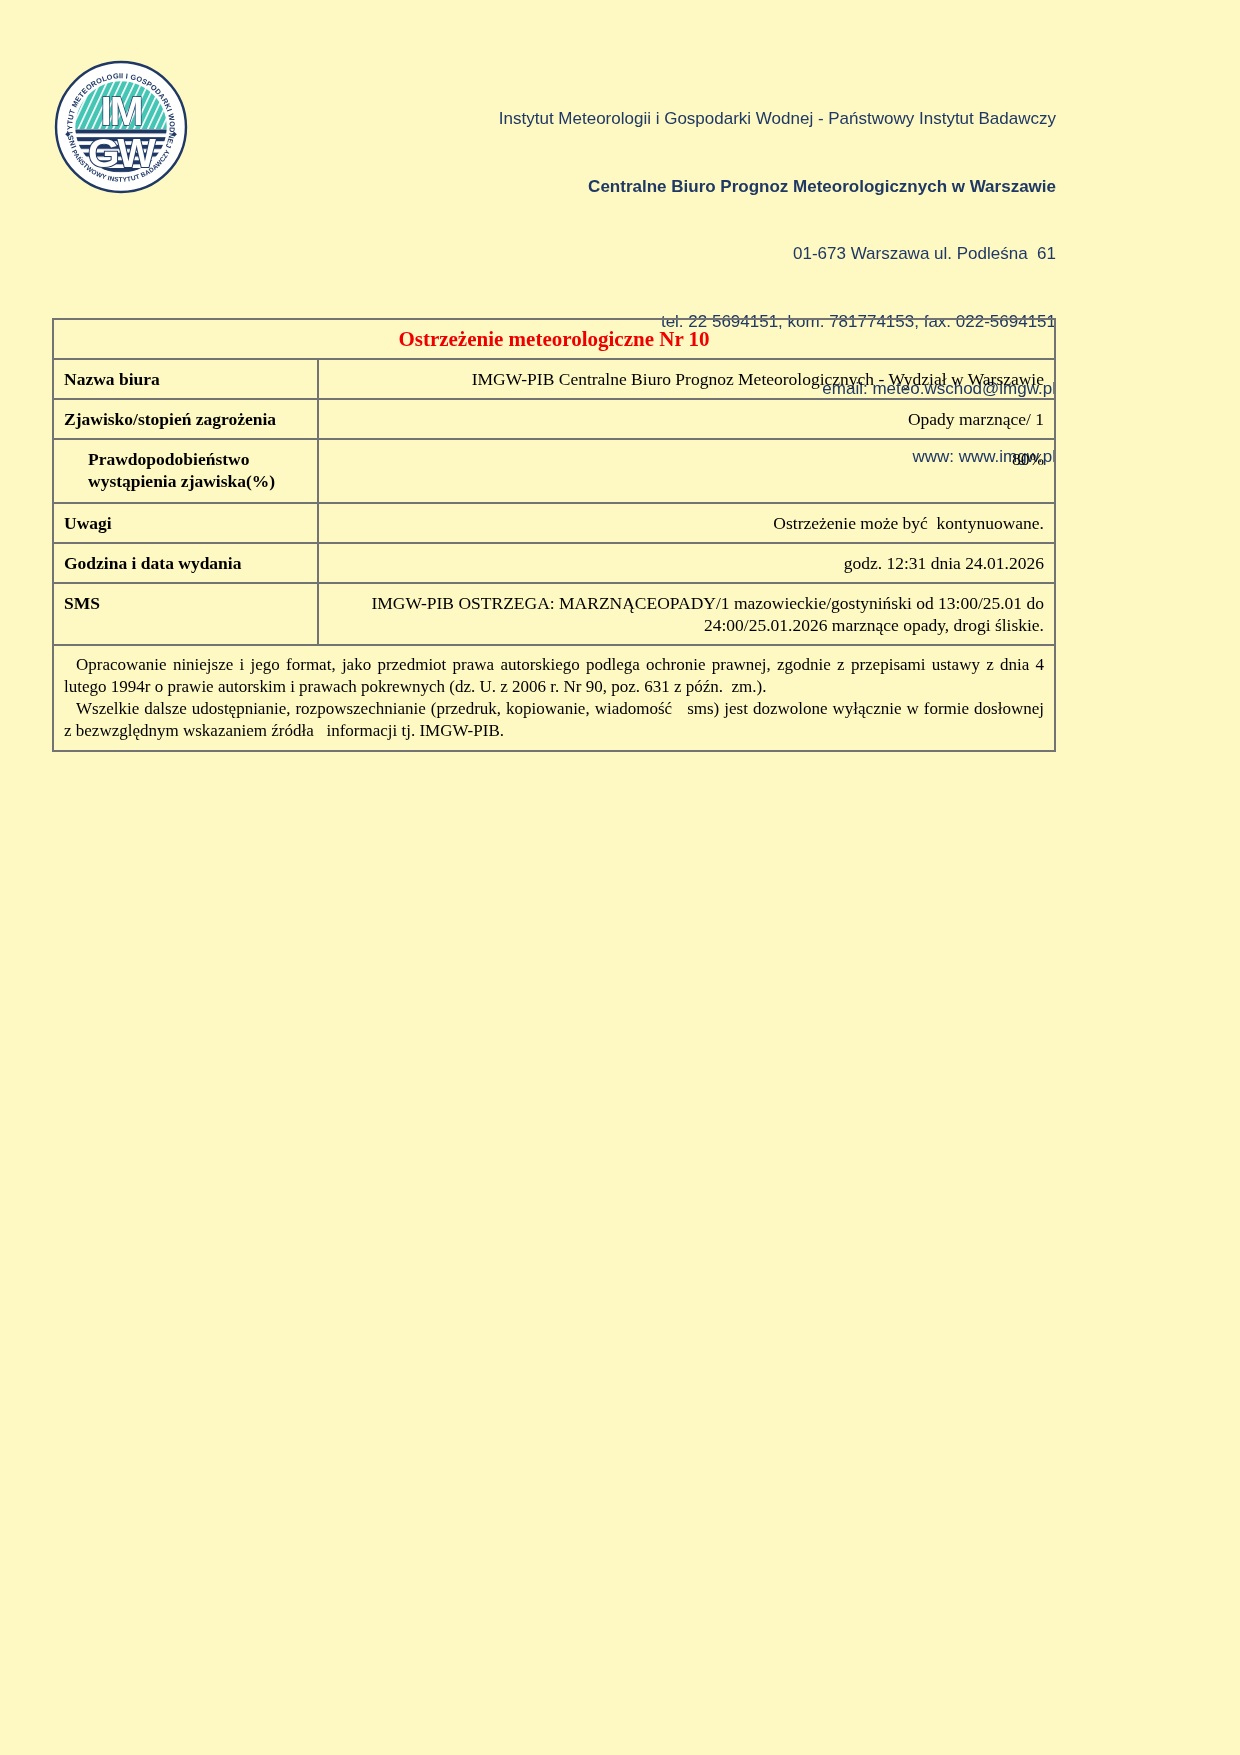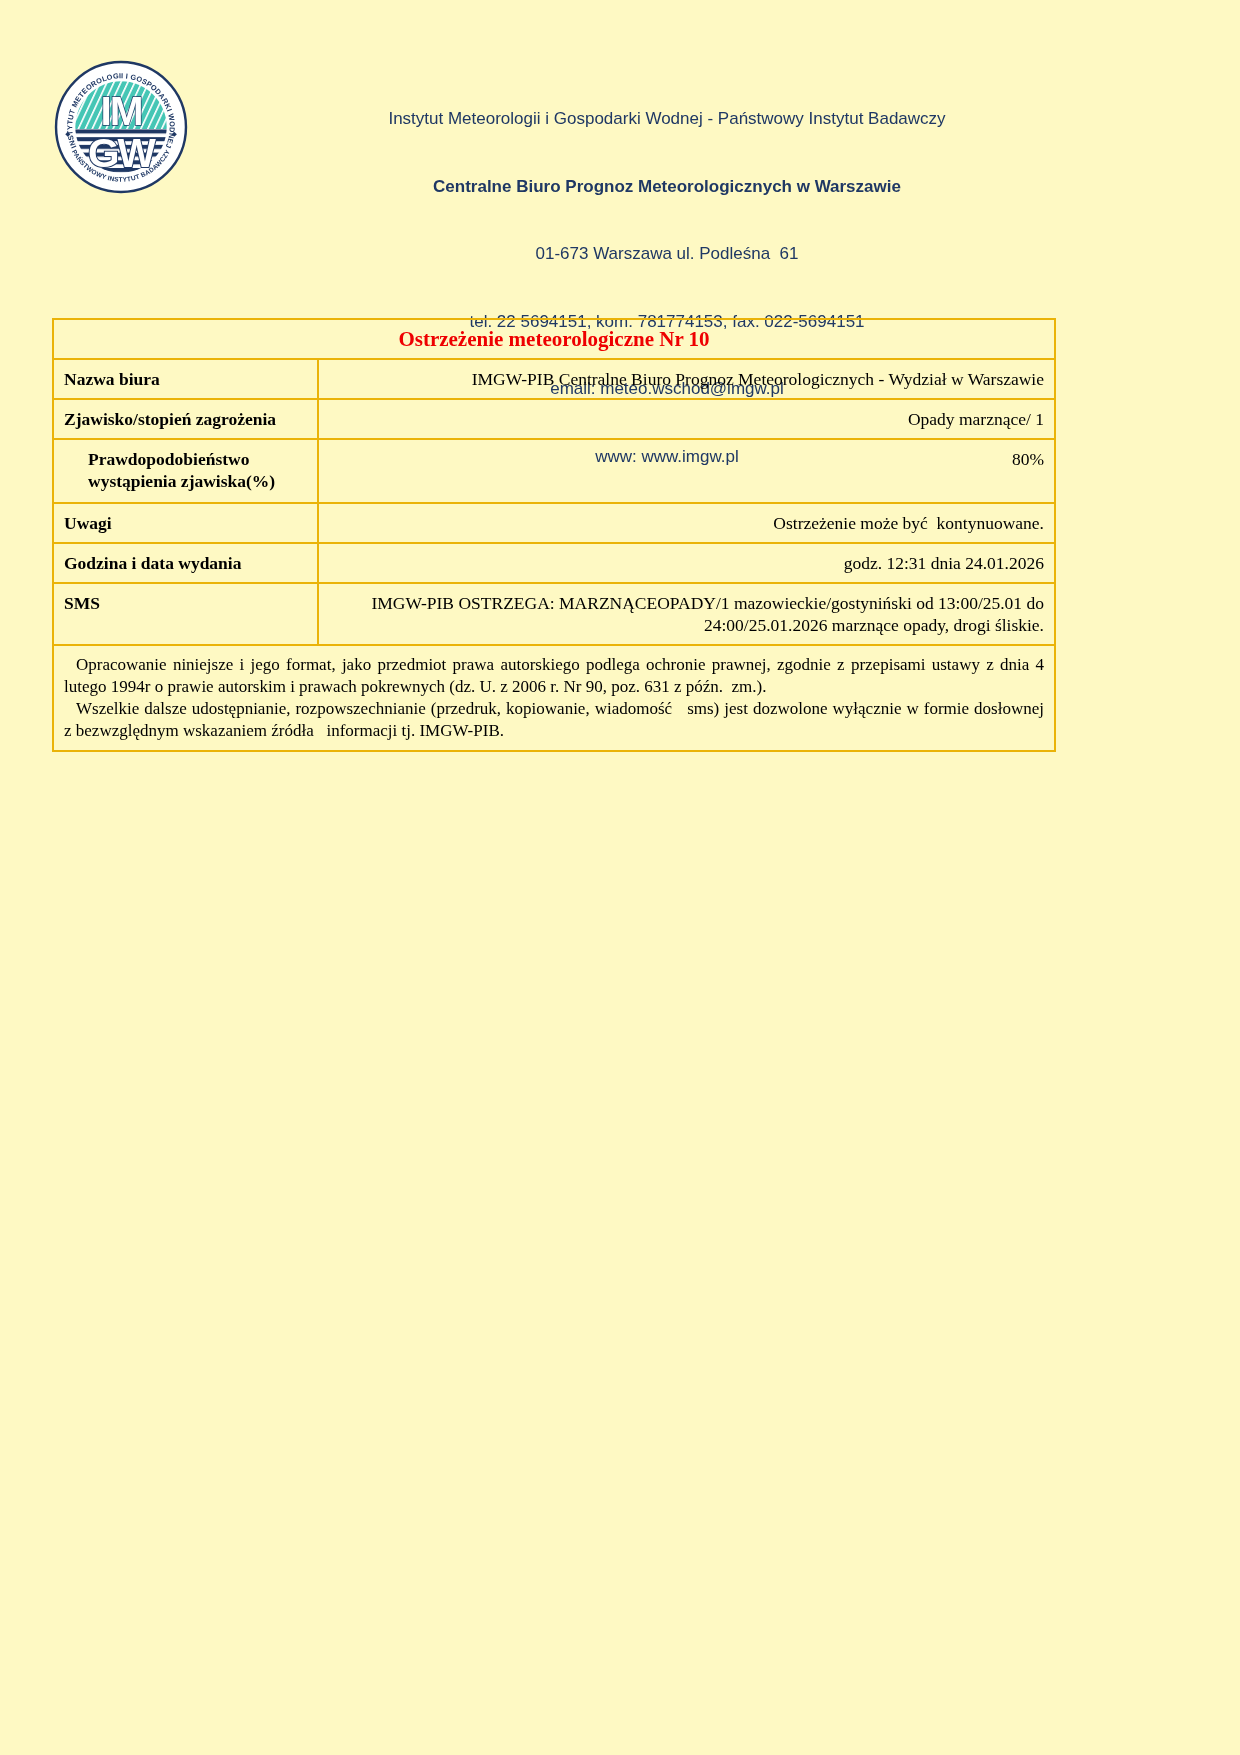--- a/index.html
+++ b/index.html
@@ -8,37 +8,37 @@
     width:1240px; height:1755px;
     background:#fef9c3;
     font-family:"Liberation Serif", serif;
     color:#000;
     overflow:hidden;
   }
   
   .logo-wrap { position:absolute; left:54px; top:60px; width:134px; height:134px; }
   .header-text {
     position:absolute; top:63px; left:278px; right:184px;
-    text-align:center;
+    text-align:right;
     font-family:"Liberation Sans", sans-serif;
     font-size:17px; line-height:22.5px;
     color:var(--navy, #1f3864);
     white-space:pre-wrap;
   }
   .header-text .bold { font-weight:bold; }
   
   table.warning {
     position:absolute; top:318px; left:52px;
     width:1004px;
     border-collapse:collapse;
     table-layout:fixed;
     font-size:17.5px;
   }
   table.warning td {
-    border:2px solid #eab308;
+    border:2px solid #737373;
     vertical-align:top;
     padding:8px 10px 8px 10px;
     line-height:22px;
   }
   td.title-cell {
     text-align:center;
     font-weight:bold;
     font-size:21px;
     color:var(--red, #ee0000);
     padding:11px 8px;

